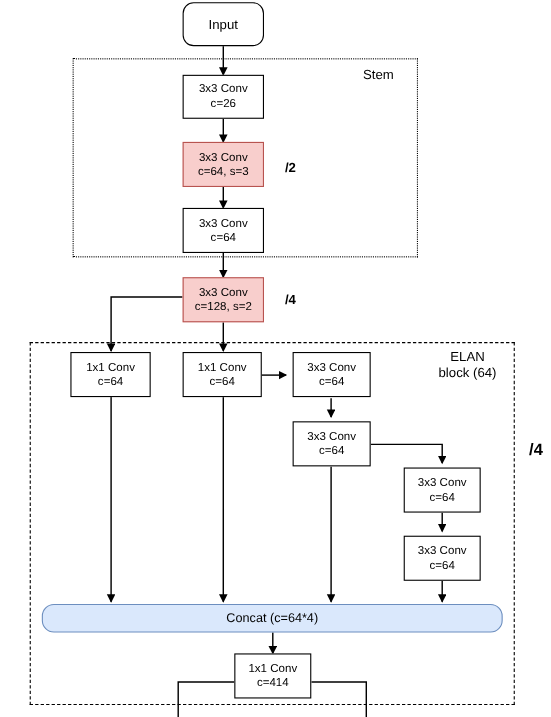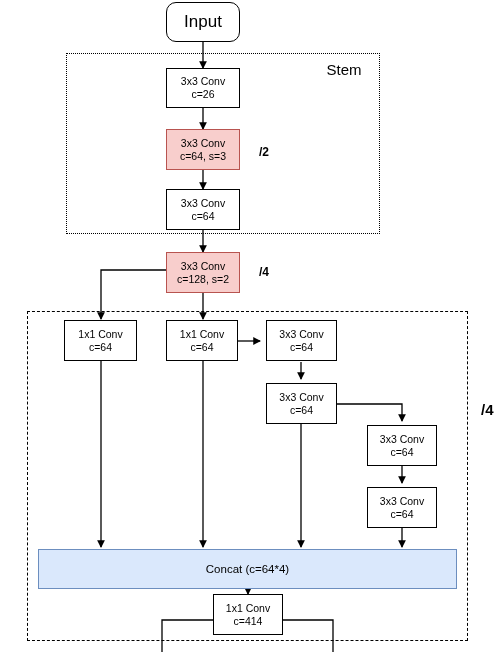--- a/index.html
+++ b/index.html
@@ -7,39 +7,43 @@
        font-family:"Liberation Sans","DejaVu Sans",sans-serif;color:#000;}
   #canvas{position:absolute;left:0;top:0;width:501px;height:652px;}
   svg.layer{position:absolute;left:0;top:0;width:501px;height:652px;pointer-events:none;}
 
   .node{position:absolute;box-sizing:border-box;display:flex;flex-direction:column;
         align-items:center;justify-content:center;line-height:1.22;}
   .node .l1,.node .l2{display:block;white-space:nowrap;}
 
   .box{background:#ffffff;border:1px solid #000000;font-size:10.5px;}
   .box-pink{background:#f8cecc;border:1px solid #b85450;font-size:10.5px;}
-  .box-round{background:#ffffff;border:1px solid #000000;border-radius:10px;font-size:17px;}
+  .box-round{background:#ffffff;border:1px solid #000000;border-radius:10px;font-size:12px;}
   .bar-blue{background:#dae8fc;border:1px solid #6c8ebf;font-size:11.5px;
             flex-direction:row;}
 
-  .grouplabel{position:absolute;font-size:15px;text-align:center;line-height:1.25;}
+  .grouplabel{position:absolute;font-size:12px;text-align:center;line-height:1.25;}
   .scalelabel{position:absolute;font-size:12px;font-weight:bold;}
   .gbox{position:absolute;box-sizing:border-box;}
   .gbox-dotted{border:1.6px dotted #000;}
   .gbox-dashed{border:1.4px dashed #000;}
 </style>
 </head>
 <body>
 
 <div id="canvas">
 
   <div class="gbox gbox-dotted" style="left:66px;top:53px;width:314px;height:181px;"></div>
   <div class="gbox gbox-dashed" style="left:27px;top:311px;width:441px;height:330px;"></div>
 
   <div class="grouplabel" style="left:310px;top:61px;width:68px;">Stem</div>
+  <div class="grouplabel" style="left:385px;top:317px;width:80px;">
+    <span>ELAN</span><br>
+    <span>block (64)</span>
+  </div>
 
   <div class="scalelabel" style="left:259px;top:145px;">/2</div>
   <div class="scalelabel" style="left:259px;top:265px;">/4</div>
   <div class="scalelabel" style="left:481px;top:401px;font-size:15px;">/4</div>
 
   <svg class="layer" viewBox="0 0 501 652">
     <defs>
       <marker id="ah" markerWidth="9" markerHeight="9" refX="5.2" refY="3" orient="auto" markerUnits="strokeWidth">
         <path d="M0,0 L6,3 L0,6 z" fill="#000"></path>
       </marker>
@@ -127,21 +131,21 @@
   <div class="node box" style="left:367px;top:425px;width:70px;height:41px;">
     <span class="l1">3x3 Conv</span>
     <span class="l2">c=64</span>
   </div>
 
   <div class="node box" style="left:367px;top:487px;width:70px;height:41px;">
     <span class="l1">3x3 Conv</span>
     <span class="l2">c=64</span>
   </div>
 
-  <div class="node bar-blue" style="left:38px;top:549px;width:419px;height:40px;">
+  <div class="node bar-blue" style="left:38px;top:549px;width:419px;height:26px;border-radius:11px;">
     <span class="l1">Concat (c=64*4)</span>
   </div>
 
   <div class="node box" style="left:213px;top:594px;width:70px;height:41px;">
     <span class="l1">1x1 Conv</span>
     <span class="l2">c=414</span>
   </div>
 
 </div>
 

